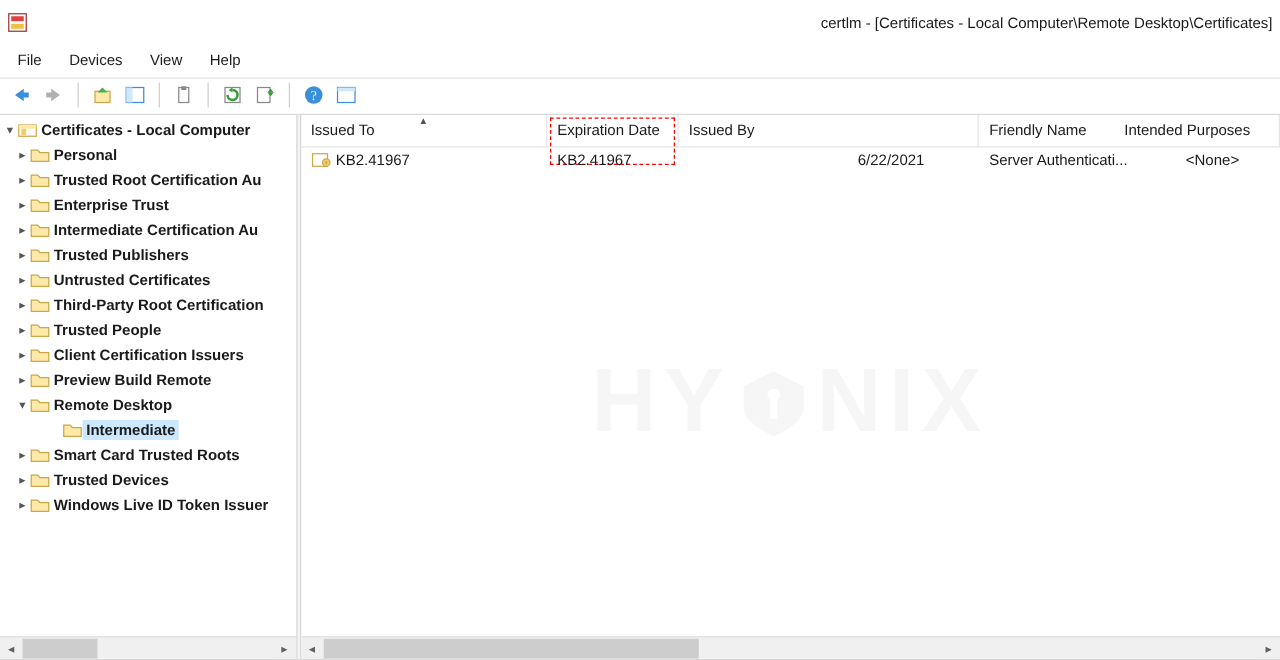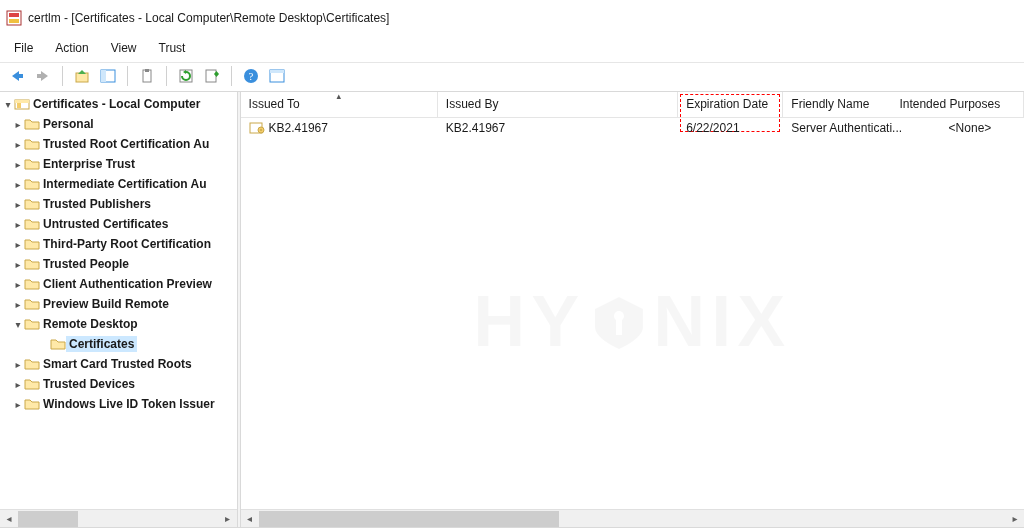--- a/index.html
+++ b/index.html
@@ -1,18 +1,18 @@
 <!DOCTYPE html>
 <html><head>
 <meta charset="utf-8">
 <style>
   * { box-sizing: border-box; }
   html, body { margin: 0; padding: 0; font-family: "Segoe UI", Tahoma, sans-serif; font-size: 12px; color: #1a1a1a; }
   .window { width: 1024px; height: 528px; background: #fff; display: flex; flex-direction: column; border-bottom: 1px solid #d9d9d9; }
-  .titlebar { display: flex; align-items: center; padding: 18px 6px; height: 24px; }
+  .titlebar { display: flex; align-items: center; padding: 18px 6px; height: 24px; justify-content: space-between; }
   .titlebar .icon { margin-right: 6px; }
   .menubar { display: flex; padding: 2px 4px 4px 4px; gap: 2px; align-items: flex-end; }
   .menu-item { padding: 3px 10px; }
   .toolbar { display: flex; align-items: center; padding: 2px 6px 4px 6px; border-top: 1px solid #e6e6e6; border-bottom: 1px solid #d9d9d9; height: 30px; gap: 4px; }
   .toolbar .sep { width:1px; height:20px; background:#d0d0d0; margin: 0 4px; }
   .tool-btn { width:22px; height:22px; display:flex; align-items:center; justify-content:center; }
   .main { flex: 1 1 auto; display:flex; min-height:0; }
   .splitter { width:4px; background:#f3f3f3; border-left:1px solid #d9d9d9; border-right:1px solid #d9d9d9; cursor: col-resize; }
   .tree-pane { width: 241px; display:flex; flex-direction:column; border-right: none; overflow:hidden; }
   .tree { flex:1 1 auto; overflow:hidden; padding-top:2px; }
@@ -59,23 +59,23 @@
           <rect x="1" y="1" width="14" height="14" fill="#fff" stroke="#a33" stroke-width="1"></rect>
           <rect x="3" y="3" width="10" height="4" fill="#d44"></rect>
           <rect x="3" y="9" width="10" height="4" fill="#f0c040"></rect>
         </svg>
     </span>
     <span>certlm - [Certificates - Local Computer\Remote Desktop\Certificates]</span>
   </div>
 
   <div class="menubar">
     <div class="menu-item">File</div>
-    <div class="menu-item">Action</div>
+    <div class="menu-item">Devices</div>
     <div class="menu-item">View</div>
-    <div class="menu-item">Trust</div>
+    <div class="menu-item">Help</div>
   </div>
 
   <div class="toolbar">
     <div class="tool-btn">
         <svg width="16" height="14">
           <path d="M10 2 L3 7 L10 12 Z" fill="#3a8fdd"></path>
           <rect x="9" y="5" width="5" height="4" fill="#3a8fdd"></rect>
         </svg>
       </div>
     <div class="tool-btn">
@@ -222,21 +222,21 @@
               </span>
               <span class="label">Trusted People</span>
             </div>
             <div class="tree-row depth1">
               <span class="chev">▸</span>
               <span>
                 <svg width="16" height="14">
                   <path d="M1 3 L6 3 L8 5 L15 5 L15 12 L1 12 Z" fill="#ffe9a8" stroke="#caa84a"></path>
                 </svg>
               </span>
-              <span class="label">Client Authentication Preview</span>
+              <span class="label">Client Certification Issuers</span>
             </div>
             <div class="tree-row depth1">
               <span class="chev">▸</span>
               <span>
                 <svg width="16" height="14">
                   <path d="M1 3 L6 3 L8 5 L15 5 L15 12 L1 12 Z" fill="#ffe9a8" stroke="#caa84a"></path>
                 </svg>
               </span>
               <span class="label">Preview Build Remote</span>
             </div>
@@ -249,21 +249,21 @@
               </span>
               <span class="label">Remote Desktop</span>
             </div>
             <div class="tree-row depth2 sel">
               <span class="chev"></span>
               <span>
                 <svg width="16" height="14">
                   <path d="M1 3 L6 3 L8 5 L15 5 L15 12 L1 12 Z" fill="#ffe9a8" stroke="#caa84a"></path>
                 </svg>
               </span>
-              <span class="label">Certificates</span>
+              <span class="label">Intermediate</span>
             </div>
             <div class="tree-row depth1">
               <span class="chev">▸</span>
               <span>
                 <svg width="16" height="14">
                   <path d="M1 3 L6 3 L8 5 L15 5 L15 12 L1 12 Z" fill="#ffe9a8" stroke="#caa84a"></path>
                 </svg>
               </span>
               <span class="label">Smart Card Trusted Roots</span>
             </div>
@@ -296,25 +296,25 @@
     </div>
 
     <div class="splitter"></div>
 
     <div class="list-pane">
       <div class="headers">
         <div class="col c0">
           <span class="sort-arrow">▴</span>
           <span>Issued To</span>
         </div>
-        <div class="col c1"><span>Issued By</span></div>
         <div class="col c2" style="position:relative">
           <span>Expiration Date</span>
           <div class="highlight"></div>
         </div>
+        <div class="col c1"><span>Issued By</span></div>
         <div class="col c4" style="border-right:none"><span>Friendly Name</span></div>
         <div class="col c3"><span>Intended Purposes</span></div>
       </div>
       <div class="list-body">
         <div class="row">
           <div class="cell c0">
             <span>
                 <svg width="16" height="14">
                   <rect x="1" y="2" width="12" height="10" fill="#fff" stroke="#caa84a"></rect>
                   <circle cx="12" cy="9" r="3" fill="#f4cd6b" stroke="#caa84a"></circle>

